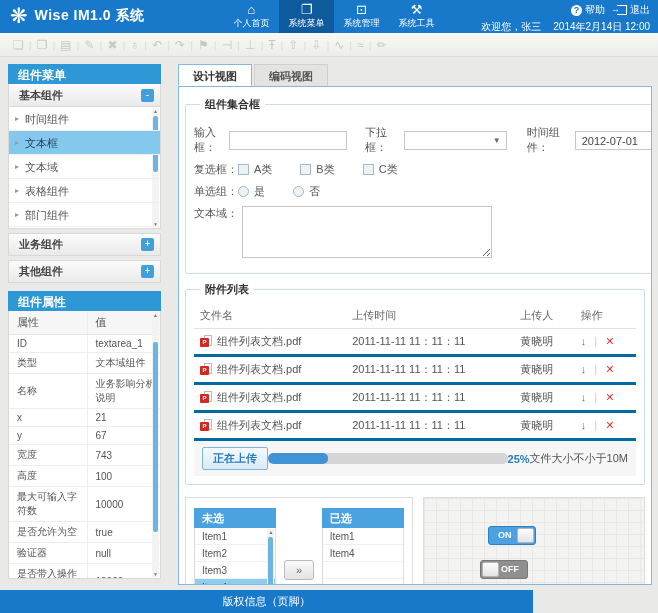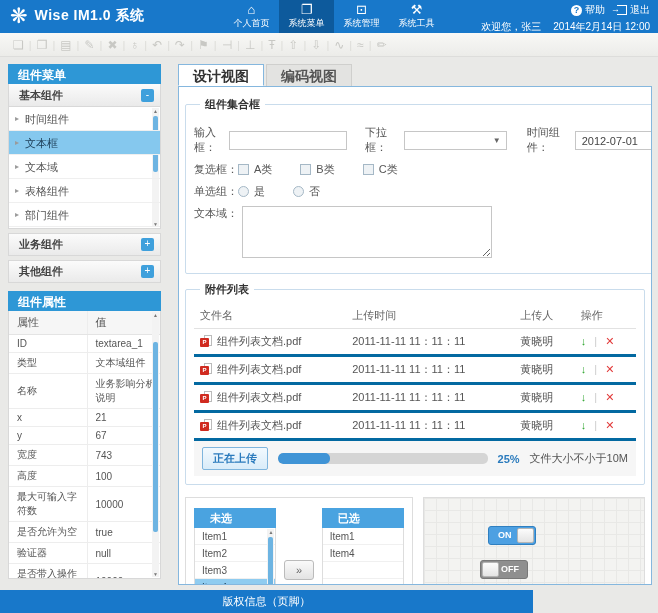--- a/index.html
+++ b/index.html
@@ -51,21 +51,21 @@
   #props-wrap { margin-top:8px; }
   #props-table-wrap { background:#fff; border:1px solid #d8d8d8; border-top:none; height:268px; position:relative; overflow:hidden; }
   table.props { width:100%; border-collapse:collapse; }
   table.props th { background:#f6f6f6; font-weight:normal; color:#555; text-align:left; font-size:11px;
     padding:4px 0 4px 8px; border-bottom:1px solid #e4e4e4; }
   table.props td { font-size:10px; color:#555; padding:3px 0 3px 8px; border-bottom:1px solid #ededed; }
   table.props th:first-child, table.props td:first-child { width:78px; border-right:1px solid #ededed; }
   
   #main { position:absolute; left:178px; top:64px; width:474px; height:521px; }
   #tabs { display:flex; gap:2px; height:22px; }
-  .tab { padding:0 14px; line-height:22px; font-size:14px; font-weight:bold; color:#555; cursor:pointer;
+  .tab { padding:0 14px; line-height:22px; font-size:11px; font-weight:bold; color:#555; cursor:pointer;
     background:#e3e3e1; border:1px solid #cfcfcd; border-bottom:none; }
   .tab.active { background:#fff; border:1px solid #85b7de; border-bottom:1px solid #fff; color:#333; position:relative; z-index:2; }
   #panel { position:absolute; left:0; top:22px; width:474px; height:499px; background:#fff; border:1px solid #85b7de; padding:2px 6px; overflow:hidden; }
   fieldset { border:1px solid #c9dcec; border-radius:2px; padding:6px 8px 8px; margin-top:8px; }
   legend { font-size:11px; font-weight:bold; color:#333; padding:0 5px; margin-left:6px; }
   .form-row { display:flex; align-items:center; margin:7px 0; }
   .f-label { color:#555; font-size:11px; }
   .txt-input { width:118px; height:19px; border:1px solid #c6c6c6; background:#fff; font-size:11px; padding:0 4px; }
   .sel-box { width:128px; height:19px; border:1px solid #c6c6c6; background:#fff; margin-left:4px; position:relative; }
   .sel-box .caret { position:absolute; right:5px; top:4px; font-size:8px; color:#666; }
@@ -78,32 +78,32 @@
   
   table.att { width:100%; border-collapse:collapse; }
   table.att th { text-align:left; font-weight:normal; color:#666; font-size:11px; padding:5px 6px; border-bottom:1px solid #e2e2e2; }
   table.att td { font-size:11px; color:#555; padding:5px 6px; border-bottom:3px solid #0369a1; }
   .pdf-ic { display:inline-block; position:relative; width:12px; height:12px; margin-right:5px; vertical-align:-2px; }
   .pdf-ic .page { position:absolute; right:0; top:0; width:8px; height:11px; background:#fff; border:1px solid #bbb; }
   .pdf-ic .badge { position:absolute; left:0; bottom:0; width:9px; height:9px; background:#d02b20; border-radius:1px; color:#fff; font-size:6px; line-height:9px; text-align:center; font-weight:bold; }
   .op-dl { color:#2ca42c; font-weight:bold; cursor:pointer; }
   .op-sep { color:#ccc; margin:0 8px; }
   .op-del { color:#e23b3b; font-weight:bold; cursor:pointer; }
-  .upload-row { display:flex; align-items:center; background:#f6f6f6; padding:6px 8px; gap:10px; }
+  .upload-row { display:flex; align-items:center; background:#f6f6f6; padding:6px 8px; }
   .upload-btn { background:linear-gradient(#f2f9fe,#d9ecf9); border:1px solid #7fb5dd; color:#2b7bbd; font-size:11px; font-weight:bold;
     padding:3px 10px; border-radius:2px; cursor:pointer; white-space:nowrap; }
   .upload-track { flex:1; height:11px; background:#d5d5d5; border-radius:5px; overflow:hidden; max-width:300px; }
   .upload-fill { height:100%; background:#4094d6; border-radius:5px; }
   .upload-pct { color:#2b7bbd; font-weight:bold; font-size:11px; }
   .upload-hint { margin-left:auto; color:#555; font-size:11px; }
   
   #bottom-row { display:flex; gap:10px; margin-top:12px; }
   #duallist-box { width:228px; height:176px; border:1px solid #ddd; background:#fff; padding:10px 8px; display:flex; gap:8px; }
   .list-col { width:90px; }
-  .list-hd { height:20px; background:#4aa3e0; color:#fff; font-size:11px; font-weight:bold; line-height:20px; padding-left:16px; }
+  .list-hd { height:20px; background:#4aa3e0; color:#fff; font-size:11px; font-weight:bold; line-height:20px; padding-left:8px; }
   .listbox { border:1px solid #ddd; border-top:none; height:136px; position:relative; overflow:hidden; }
   .list-item { height:17px; line-height:17px; font-size:10px; color:#555; padding-left:7px; border-bottom:1px solid #f0f0f0; cursor:pointer; }
   .list-item.selected { background:#8fccf0; color:#1c3c55; }
   .mv-col { display:flex; flex-direction:column; justify-content:center; gap:10px; width:32px; }
   .mv-btn { height:20px; background:linear-gradient(#fafafa,#e3e3e3); border:1px solid #bbb; border-radius:3px; color:#666; font-size:11px; cursor:pointer; }
   #widget-box { width:228px; height:176px; border:1px solid #ddd; position:relative;
     background-color:#f3f3f1;
     background-image:linear-gradient(#e8e8e6 1px,transparent 1px),linear-gradient(90deg,#e8e8e6 1px,transparent 1px);
     background-size:12px 12px; }
   .toggle { position:absolute; width:48px; height:19px; border-radius:3px; cursor:pointer; }

